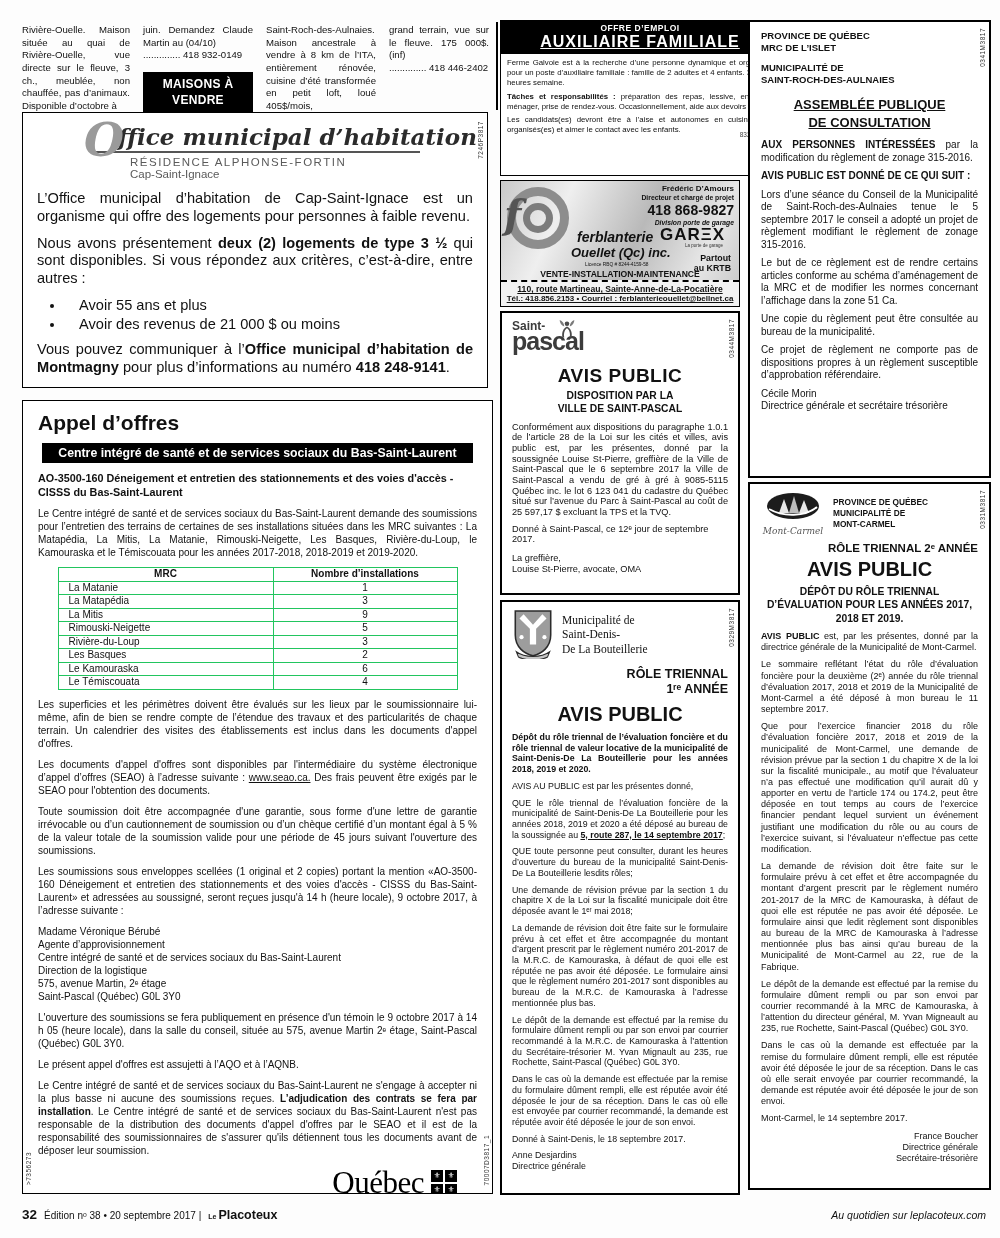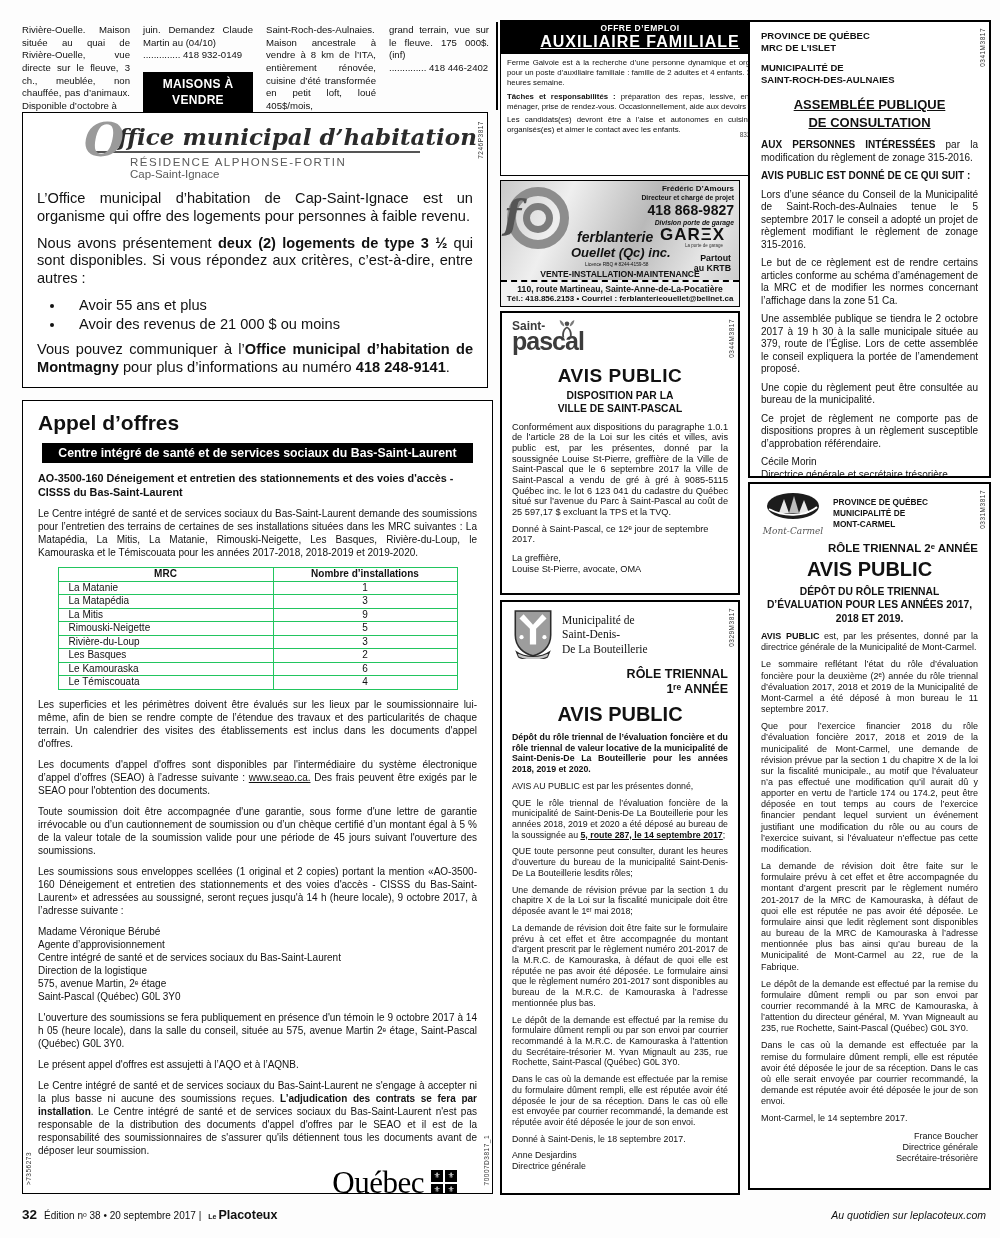--- a/index.html
+++ b/index.html
@@ -76,21 +76,21 @@
   .ferb-div{font-size:6.8px;font-style:italic;}
   .ferb-brand1{position:absolute;left:76px;top:48px;font-size:14px;font-style:italic;}
   .ferb-brand2{position:absolute;left:70px;top:64px;font-size:13px;font-style:italic;}
   .ferb-lic{position:absolute;left:84px;top:81px;font-size:4.8px;font-weight:normal;}
   .ferb-garex{position:absolute;right:14px;top:44px;font-size:17px;font-weight:900;letter-spacing:1px;}
   .ferb-garextag{position:absolute;right:16px;top:62px;font-size:4.5px;font-weight:normal;color:#333;}
   .ferb-partout{position:absolute;right:8px;top:72px;font-size:8.8px;text-align:right;line-height:1.15;}
   .ferb-serv{position:absolute;left:0;right:0;top:88px;text-align:center;font-size:8.6px;}
   .ferb-site{position:absolute;left:0;right:0;top:98px;text-align:center;font-size:8px;}
   .ferb-addr{position:absolute;left:0;right:0;bottom:0;border-top:2px dashed #000;
-             background:#f2f2f2;text-align:center;padding:2px 0 3px 0;}
+             background:#f2f2f2;text-align:center;padding:2px 0 3px 0;text-decoration:underline;}
   .ferb-a1{font-size:8.6px;}
   .ferb-a2{font-size:8px;}
 
   .stp{left:500px;top:311px;width:240px;height:284px;border-width:2px;padding:6px 10px;}
   .stp-logo{position:relative;height:44px;}
   .stp-top{font-size:12px;font-weight:bold;color:#3c3c3c;}
   .stp-main{font-size:25px;font-weight:bold;color:#3c3c3c;letter-spacing:-1px;margin-top:-6px;}
   .stp-icon{position:absolute;left:44px;top:0px;}
   .stp-title{font-size:19px;font-weight:800;text-align:center;margin:2px 0 3px 0;letter-spacing:.5px;}
   .stp-sub{font-size:10.3px;font-weight:bold;text-align:center;line-height:1.25;}
@@ -363,21 +363,20 @@
       <div>SAINT-ROCH-DES-AULNAIES</div>
     </div>
     <div class="stroch-title">
       <div>ASSEMBLÉE PUBLIQUE</div>
       <div>DE CONSULTATION</div>
     </div>
     <p class="body"><b>AUX PERSONNES INTÉRESSÉES</b> par la modification du règlement de zonage 315-2016.</p>
     <p class="body"><b>AVIS PUBLIC EST DONNÉ DE CE QUI SUIT :</b></p>
     <p class="body">Lors d’une séance du Conseil de la Municipalité de Saint-Roch-des-Aulnaies tenue le 5 septembre 2017 le conseil a adopté un projet de règlement modifiant le règlement de zonage 315-2016.</p>
     <p class="body">Le but de ce règlement est de rendre certains articles conforme au schéma d’aménagement de la MRC et de modifier les normes concernant l’affichage dans la zone 51 Ca.</p>
-    <p class="body">Une assemblée publique se tiendra le 2 octobre 2017 à 19 h 30 à la salle municipale située au 379, route de l’Église. Lors de cette assemblée le conseil expliquera la portée de l’amendement proposé.</p>
     <p class="body">Une copie du règlement peut être consultée au bureau de la municipalité.</p>
     <p class="body">Ce projet de règlement ne comporte pas de dispositions propres à un règlement susceptible d’approbation référendaire.</p>
     <p class="body" style="text-align:left;">
       <span>Cécile Morin</span><br>
       <span>Directrice générale et secrétaire trésorière</span>
     </p>
   </div>
 
   <div class="box mc">
     <div class="vcode" style="right:3px;top:6px;">0331M3817</div>

